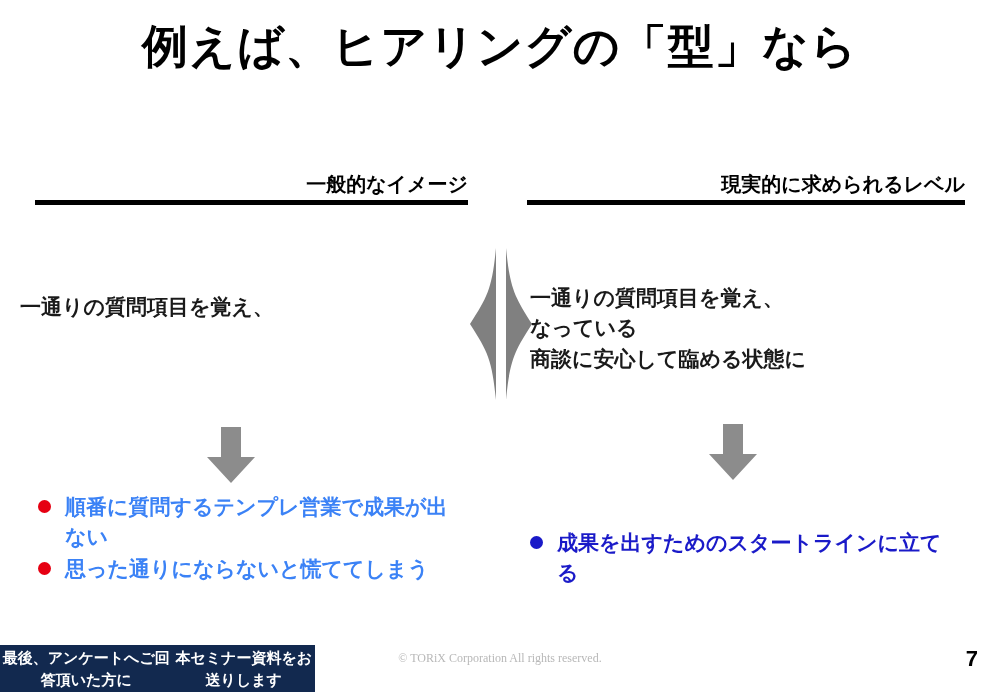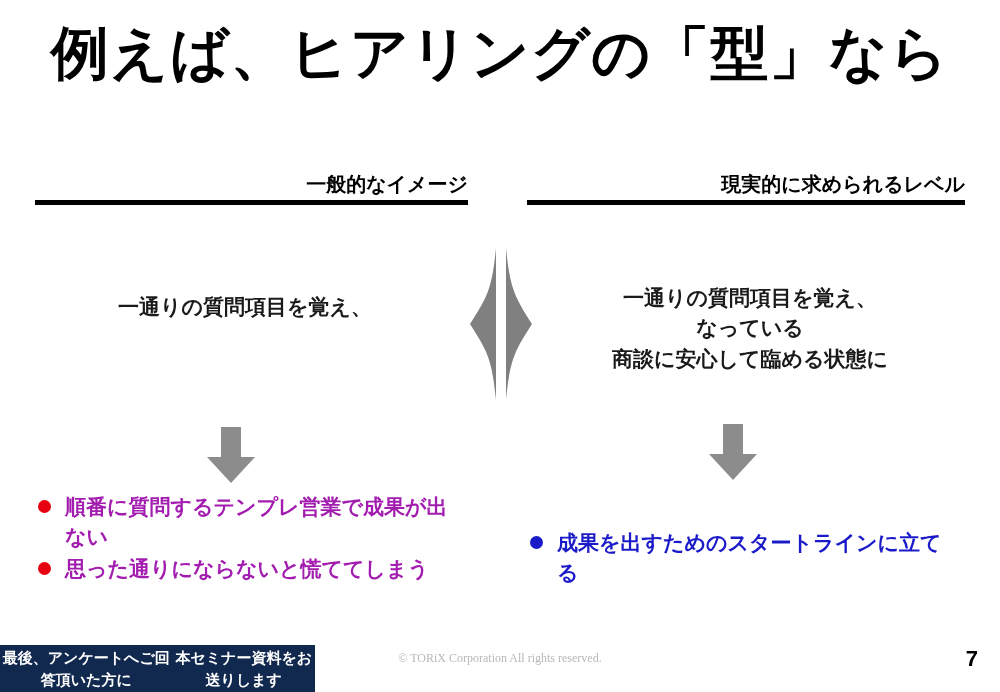--- a/index.html
+++ b/index.html
@@ -18,21 +18,21 @@
     overflow: hidden;
   }
 
   
   .title {
     position: absolute;
     left: 0;
     top: 20px;
     width: 1000px;
     text-align: center;
-    font-size: 58px;
+    font-size: 46px;
     font-weight: 700;
     color: #000000;
     letter-spacing: 1px;
     line-height: 1.15;
     white-space: nowrap;
   }
 
   
   .col-head {
     position: absolute;
@@ -54,21 +54,21 @@
   }
   .rule.left  { left: 35px;  width: 433px; }
   .rule.right { left: 527px; width: 438px; }
 
   
   .body-text {
     position: absolute;
     font-size: 21px;
     font-weight: 700;
     color: #1a1a1a;
-    text-align: center;
+    text-align: left;
     line-height: 1.45;
   }
   .body-text.left  { left: 20px;  top: 292px; width: 450px; }
   .body-text.right { left: 530px; top: 283px; width: 440px; }
 
   
   .divider {
     position: absolute;
     left: 466px;
     top: 248px;
@@ -85,21 +85,21 @@
   .arrow.left  { left: 205px; top: 427px; }
   .arrow.right { left: 707px; top: 424px; }
 
   
   .bullets {
     position: absolute;
     font-size: 21px;
     font-weight: 700;
     line-height: 1.42;
   }
-  .bullets.left  { left: 38px;  top: 492px; width: 430px; color: #a21caf; }
+  .bullets.left  { left: 38px;  top: 492px; width: 430px; color: #3b82f6; }
   .bullets.right { left: 530px; top: 528px; width: 430px; color: #1a1ac8; }
 
   .bullet-row {
     display: flex;
     align-items: flex-start;
     margin-bottom: 2px;
   }
   .dot {
     flex: 0 0 auto;
     width: 13px;

